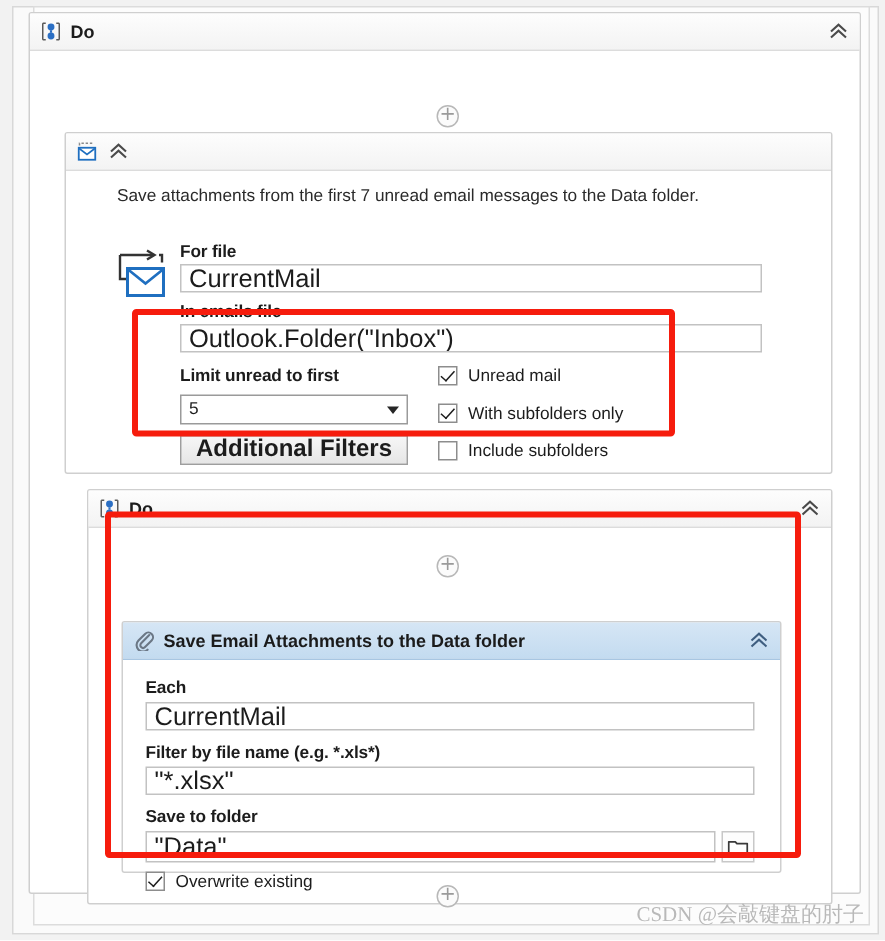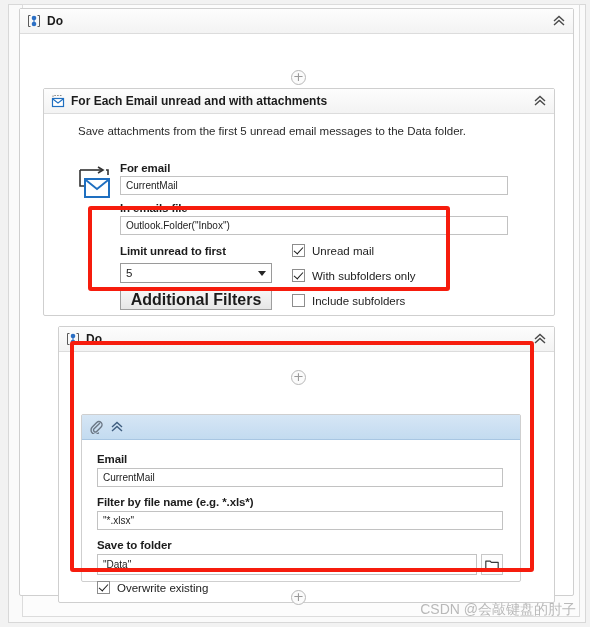--- a/index.html
+++ b/index.html
@@ -88,21 +88,21 @@
   }
   .desc {
     font-size: 11.5px;
     color: #2a2a2a;
     white-space: nowrap;
   }
   .txt {
     background: #ffffff;
     border: 1px solid #c2c2c2;
     height: 19px;
-    font-size: 10px;
+    font-size: 17px;
     color: #1c1c1c;
     padding: 1px 5px;
     display: flex;
     align-items: center;
     white-space: nowrap;
     overflow: hidden;
   }
   .combo {
     background: #ffffff;
     border: 1px solid #9a9a9a;
@@ -176,21 +176,21 @@
 
   
   .watermark {
     position: absolute;
     right: 14px;
     bottom: 8px;
     font-size: 14px;
     color: #b9b9b9;
     white-space: nowrap;
     z-index: 50;
-    font-family: Liberation Sans, sans-serif;
+    font-family: Liberation Serif, serif;
   }
 </style>
 </head>
 <body>
 
 <div id="root">
 
   <div class="frame-outer"></div>
   <div class="frame-mid"></div>
 
@@ -221,44 +221,43 @@
       <div class="do-block" style="left:23px; top:54px; width:512px; height:228px;">
 
         <div class="block-header">
           <span class="ico">
             <svg width="14" height="14" viewBox="0 0 14 14">
               <rect x="1.5" y="4.5" width="11" height="8" fill="#ffffff" stroke="#1f6fc0" stroke-width="1.2"></rect>
               <path d="M1.8 5 L7 9 L12.2 5" fill="none" stroke="#1f6fc0" stroke-width="1.1"></path>
               <path d="M2 3 L2 1.5 L11 1.5" fill="none" stroke="#8a8a8a" stroke-width="1" stroke-dasharray="1.6 1.2"></path>
             </svg>
           </span>
-          <span class="title">For Each Email unread and with attachments</span>
           <span class="chev">
             <svg width="14" height="14" viewBox="0 0 14 14">
               <path d="M2 7 L7 2.5 L12 7 M2 11 L7 6.5 L12 11" stroke="#4a4a4a" stroke-width="1.4" fill="none"></path>
             </svg>
           </span>
         </div>
 
         <div class="block-body">
 
-          <div class="desc" style="position:absolute; left:34px; top:11px;">Save attachments from the first 5 unread email messages to the Data folder.</div>
+          <div class="desc" style="position:absolute; left:34px; top:11px;">Save attachments from the first 7 unread email messages to the Data folder.</div>
 
           <span style="position:absolute; left:32px; top:52px;">
             <svg width="38" height="36" viewBox="0 0 38 36">
               <path d="M4 4 L4 20 L12 20" fill="none" stroke="#333" stroke-width="1.6"></path>
               <path d="M4 4 L26 4" fill="none" stroke="#333" stroke-width="1.6"></path>
               <path d="M22 1 L27 4 L22 7" fill="none" stroke="#333" stroke-width="1.6"></path>
               <path d="M30 4 L32 4 L32 9" fill="none" stroke="#333" stroke-width="1.6"></path>
               <rect x="9" y="13" width="24" height="18" fill="#ffffff" stroke="#1f6fc0" stroke-width="2"></rect>
               <path d="M9.8 14 L21 23 L32.2 14" fill="none" stroke="#1f6fc0" stroke-width="1.8"></path>
             </svg>
           </span>
 
-          <div class="lbl" style="position:absolute; left:76px; top:48px;">For email</div>
+          <div class="lbl" style="position:absolute; left:76px; top:48px;">For file</div>
           <div class="txt" style="position:absolute; left:76px; top:62px; width:388px;">CurrentMail</div>
 
           <div class="lbl" style="position:absolute; left:76px; top:88px;">In emails file</div>
           <div class="txt" style="position:absolute; left:76px; top:102px; width:388px;">Outlook.Folder("Inbox")</div>
 
           <div class="lbl" style="position:absolute; left:76px; top:131px;">Limit unread to first</div>
 
           <div class="combo" style="position:absolute; left:76px; top:149px; width:152px;">
             <span>5</span>
             <span class="caret"></span>
@@ -309,30 +308,31 @@
           <div class="plus-btn" style="left:232px; top:18px;">+</div>
 
           <div class="do-block" style="left:22px; top:62px; width:440px; height:168px;">
 
             <div class="block-header blue">
               <span class="ico">
                 <svg width="14" height="14" viewBox="0 0 14 14">
                   <path d="M10.5 3.4 L5.1 8.8 a1.8 1.8 0 0 0 2.6 2.6 L12.1 7 a3.1 3.1 0 0 0 -4.4 -4.4 L3.3 7 a4.3 4.3 0 0 0 6.1 6.1" fill="none" stroke="#6b7785" stroke-width="1.4" stroke-linecap="round"></path>
                 </svg>
               </span>
+              <span class="title">Save Email Attachments to the Data folder</span>
               <span class="chev">
                 <svg width="14" height="14" viewBox="0 0 14 14">
                   <path d="M2 7 L7 2.5 L12 7 M2 11 L7 6.5 L12 11" stroke="#3f5e80" stroke-width="1.4" fill="none"></path>
                 </svg>
               </span>
             </div>
 
             <div class="block-body">
 
-              <div class="lbl" style="position:absolute; left:15px; top:13px;">Email</div>
+              <div class="lbl" style="position:absolute; left:15px; top:13px;">Each</div>
               <div class="txt" style="position:absolute; left:15px; top:28px; width:406px;">CurrentMail</div>
 
               <div class="lbl" style="position:absolute; left:15px; top:56px;">Filter by file name (e.g. *.xls*)</div>
               <div class="txt" style="position:absolute; left:15px; top:71px; width:406px;">"*.xlsx"</div>
 
               <div class="lbl" style="position:absolute; left:15px; top:99px;">Save to folder</div>
               <div class="txt" style="position:absolute; left:15px; top:114px; width:380px; height:21px;">"Data"</div>
               <div class="browse-btn" style="position:absolute; left:399px; top:114px;">
                 <svg width="14" height="12" viewBox="0 0 14 12">
                   <path d="M0.8 2.2 L5.2 2.2 L6.3 3.4 L13.2 3.4 L13.2 10.6 L0.8 10.6 Z" fill="#ffffff" stroke="#3a3a3a" stroke-width="1.2" stroke-linejoin="round"></path>

